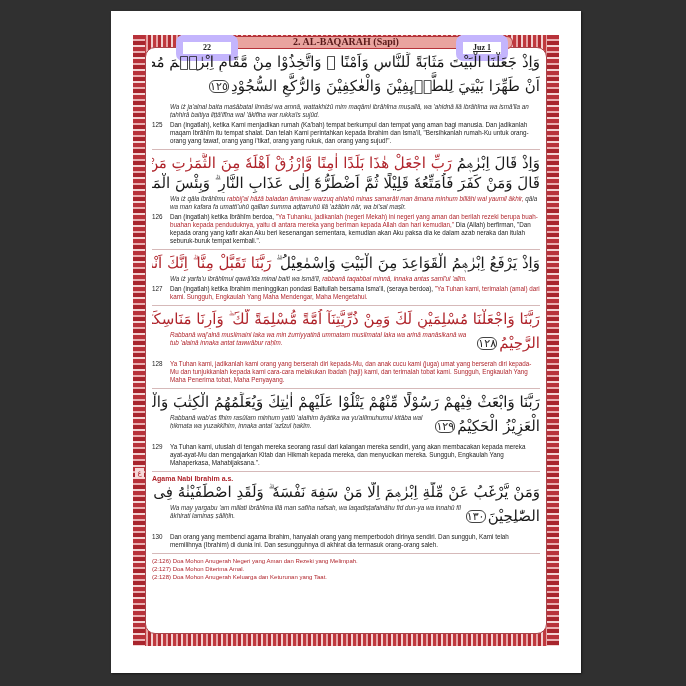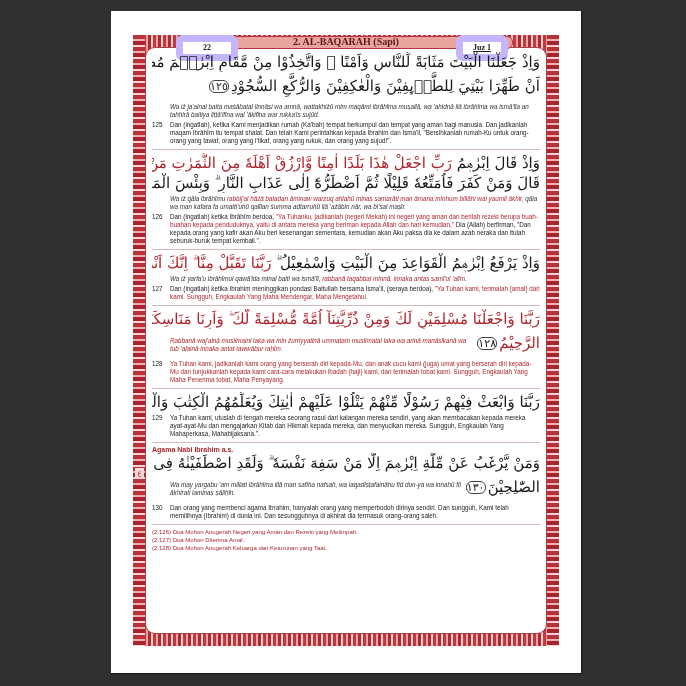--- a/index.html
+++ b/index.html
@@ -23,21 +23,21 @@
   .arabic .red{color:#b0262d;}
   .ayah-num{display:inline-block;width:18px;height:11px;border:1px solid #444;border-radius:6px;font-size:11px;line-height:11px;text-align:center;vertical-align:middle;direction:ltr;color:#222;margin:8px 2px;}
   .translit{font-style:italic;font-size:6.3px;line-height:8px;color:#333;padding-left:18px;margin-top:2px;}
   .translit .red{color:#b0262d;}
   .trans{display:flex;font-size:6.3px;line-height:8px;color:#222;margin-top:2px;}
   .trans .num{width:18px;flex:none;}
   .trans .red{color:#b0262d;}
   .sep{height:1px;background:#d6b9b9;margin:4px 0 3px 0;}
   .section-title{font-size:7px;font-weight:bold;color:#b0262d;margin-top:1px;}
   .notes{font-size:6px;line-height:8px;color:#b0262d;}
-  .split{display:flex;align-items:center;}
+  .split{display:flex;}
   .split .left{flex:1;}
   .split .right{direction:rtl;font-family:"DejaVu Serif",serif;font-size:15px;color:#1a1a1a;white-space:nowrap;}
   .margin-icon{position:absolute;left:-11px;top:420px;width:9px;height:10px;background:#f6d8d8;color:#b0262d;font-size:7px;line-height:10px;text-align:center;}
 </style>
 </head>
 <body>
 
 <div class="page">
   <div class="frame">
     <div class="frame-v l"></div>
@@ -91,20 +91,24 @@
           </div>
           <div class="trans">
               <span class="num">128</span>
               <span class="red">Ya Tuhan kami, jadikanlah kami orang yang berserah diri kepada-Mu, dan anak cucu kami (juga) umat yang berserah diri kepada-Mu dan tunjukkanlah kepada kami cara-cara melakukan ibadah (haji) kami, dan terimalah tobat kami. Sungguh, Engkaulah Yang Maha Penerima tobat, Maha Penyayang.</span>
             </div>
         </div>
         <div class="sep"></div>
 
         <div>
           <div class="arabic">رَبَّنَا وَابْعَثْ فِيْهِمْ رَسُوْلًا مِّنْهُمْ يَتْلُوْا عَلَيْهِمْ اٰيٰتِكَ وَيُعَلِّمُهُمُ الْكِتٰبَ وَالْحِكْمَةَ وَيُزَكِّيْهِمْ ۗ اِنَّكَ اَنْتَ</div>
+          <div class="split">
+            <div class="left translit">Rabbanā wab'aṡ fīhim rasūlam minhum yatlū 'alaihim āyātika wa yu'allimuhumul kitāba wal ḥikmata wa yuzakkīhim, innaka antal 'azīzul ḥakīm.</div>
+            <div class="right"><span>الْعَزِيْزُ الْحَكِيْمُ</span><span class="ayah-num">١٢٩</span></div>
+          </div>
           <div class="trans">
               <span class="num">129</span>
               <span>Ya Tuhan kami, utuslah di tengah mereka seorang rasul dari kalangan mereka sendiri, yang akan membacakan kepada mereka ayat-ayat-Mu dan mengajarkan Kitab dan Hikmah kepada mereka, dan menyucikan mereka. Sungguh, Engkaulah Yang Mahaperkasa, Mahabijaksana.".</span>
             </div>
         </div>
         <div class="sep"></div>
 
         <div>
           <div class="section-title">Agama Nabi Ibrahim a.s.</div>
           <div class="arabic">وَمَنْ يَّرْغَبُ عَنْ مِّلَّةِ اِبْرٰهٖمَ اِلَّا مَنْ سَفِهَ نَفْسَهٗ ۗ وَلَقَدِ اصْطَفَيْنٰهُ فِى الدُّنْيَا ۚ وَاِنَّهٗ فِى الْاٰخِرَةِ لَمِنَ</div>

